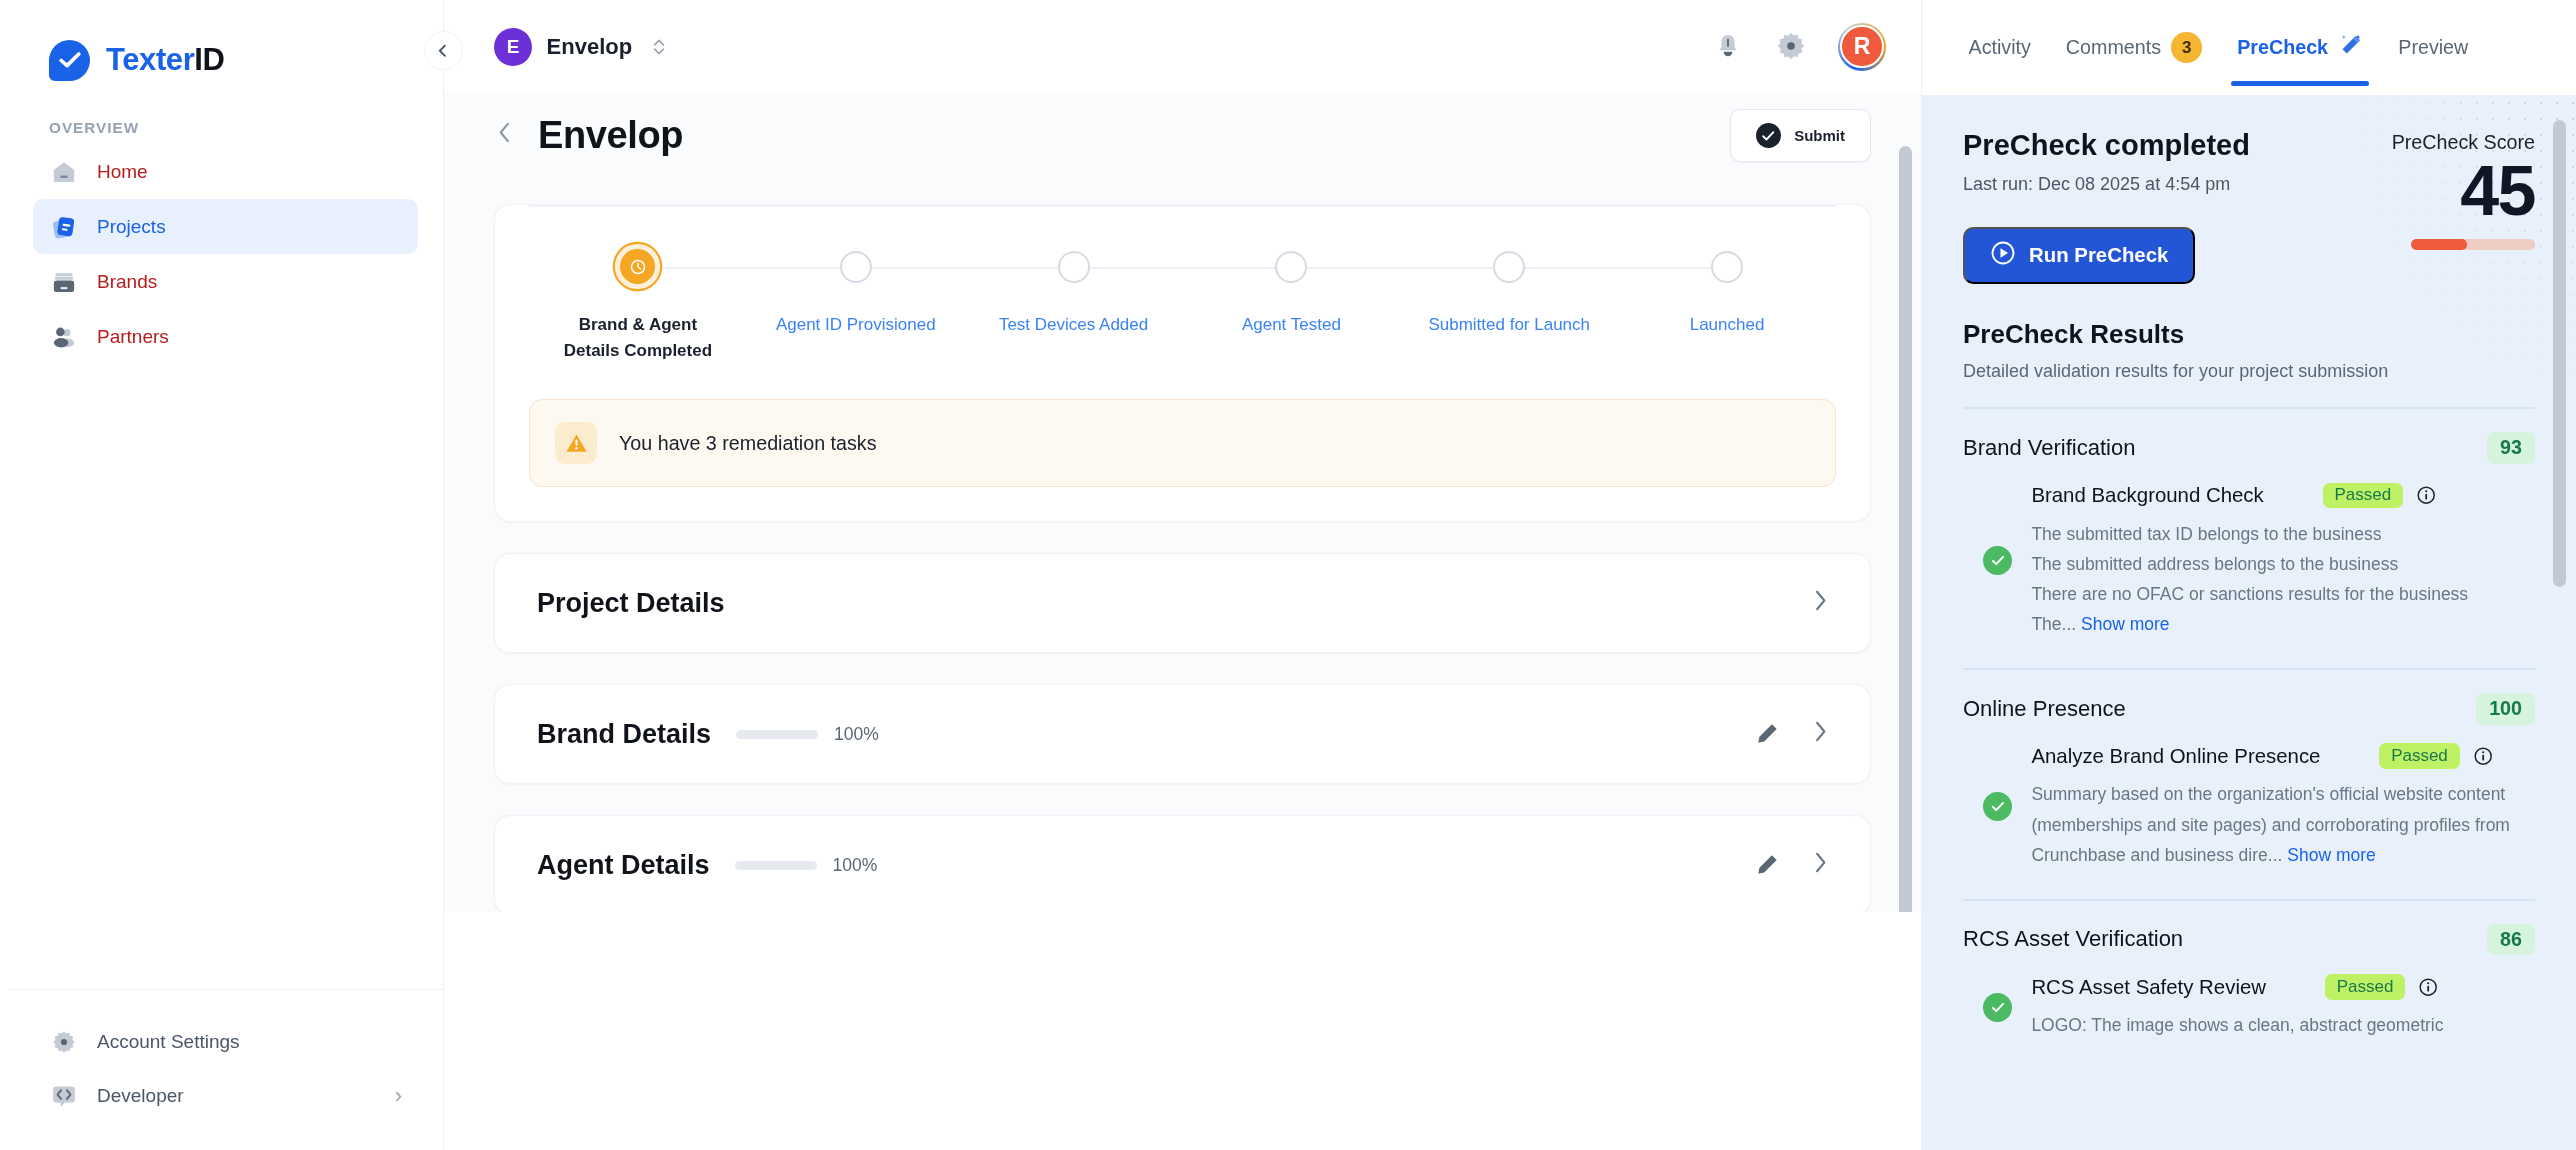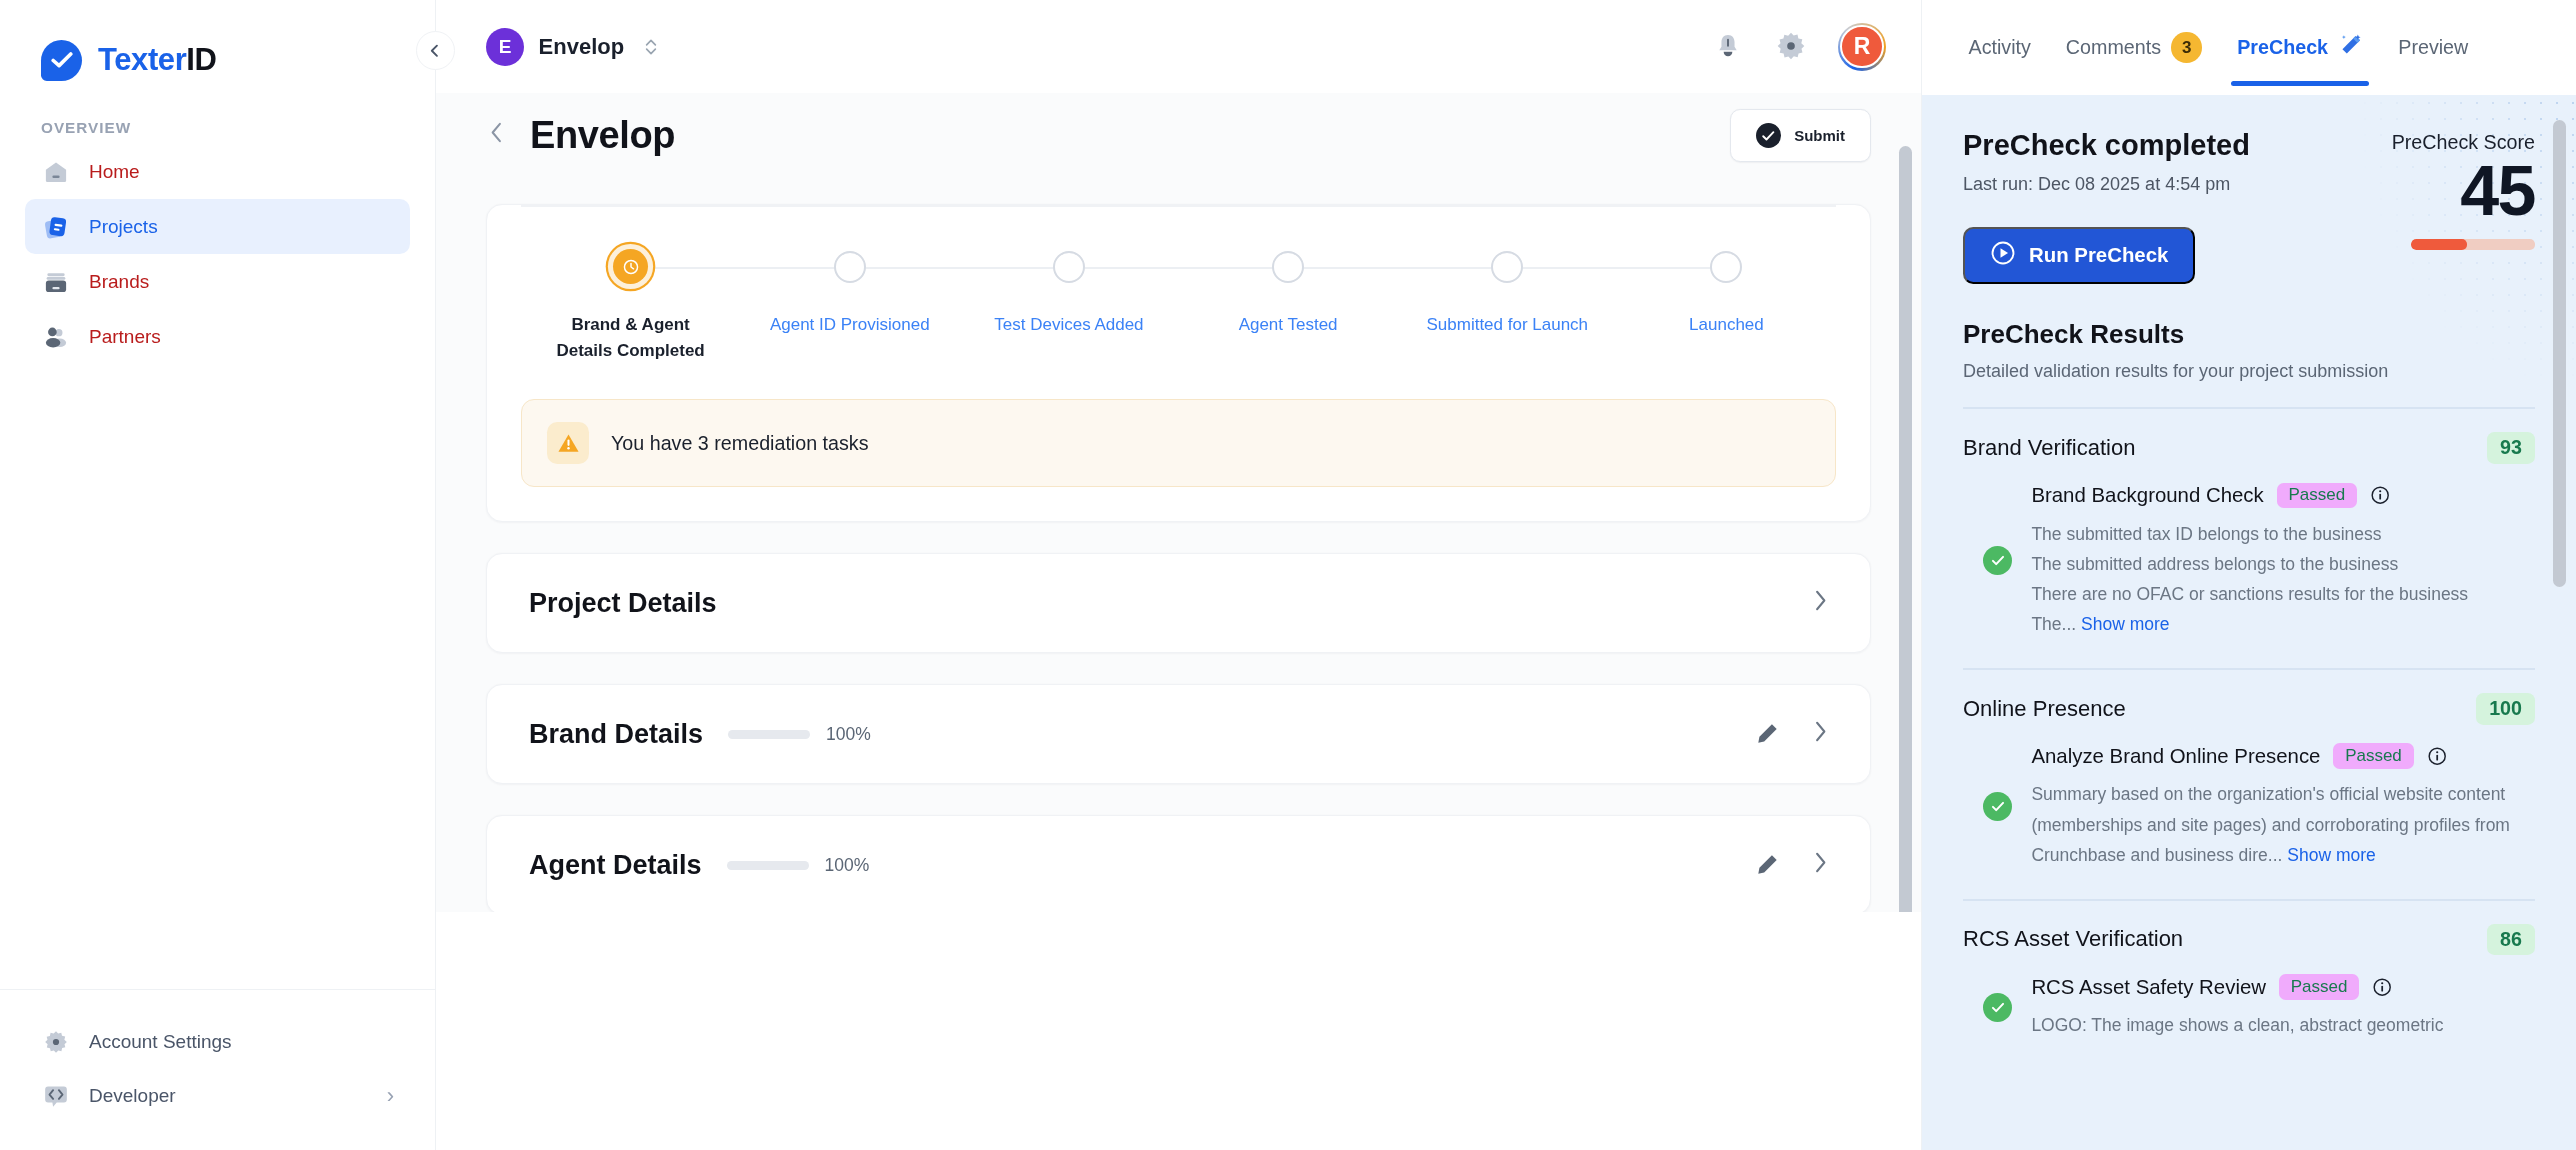--- a/index.html
+++ b/index.html
@@ -2,21 +2,21 @@
 <html style="font-size:11.7px"><head>
 <meta charset="utf-8">
 <style>
   * { box-sizing: border-box; margin: 0; padding: 0; }
   html, body {
     width: 2576px; height: 1151px;
     font-family: "Liberation Sans", sans-serif;
     background: #ffffff;
     overflow: hidden;
   }
-  .app { display: flex; width: 2576px; height: 912px; position: relative; }
+  .app { display: flex; width: 2576px; height: 912px; position: relative; padding-left: 8px; }
 
   
   .sidebar {
     width: 436px; height: 1151px; flex: 0 0 436px;
     background: #ffffff;
     border-right: 1.5px solid #eef1f4;
     display: flex; flex-direction: column;
     position: relative;
   }
   .brand-row { display: flex; align-items: center; gap: 16px; padding: 32px 0 0 41px; height: 88px; }
@@ -194,21 +194,21 @@
   .grp-score {
     margin-left: auto; background: #d5f3dd; color: #18794e;
     border-radius: 7.3px; padding: 4.4px 13px; font-size: 19.7px; font-weight: 600;
   }
   .chk-row { display: flex; gap: 19px; padding: 16px 0 4.4px 20.4px; }
   .chk-ico { width: 29px; height: 29px; flex: 0 0 29px; align-self: center; }
   .chk-ico .circ { width: 29px; height: 29px; border-radius: 50%; background: #4cb963; display: flex; align-items: center; justify-content: center; }
   .chk-body { flex: 1 1 auto; min-width: 0; }
   .chk-title-row { display: flex; align-items: center; gap: 13px; }
   .chk-title { font-size: 20.4px; color: #11131a; }
-  .pill { background: #f0abfc; color: #18794e; border-radius: 6.6px; padding: 2.9px 11.7px; font-size: 17px; }
+  .pill { background: #bef264; color: #18794e; border-radius: 6.6px; padding: 2.9px 11.7px; font-size: 17px; margin-left: 46px; }
   .info-ico { color: #1a202c; cursor: pointer; display: inline-flex; }
   .chk-lines { margin-top: 10.2px; }
   .chk-line { font-size: 17.5px; color: #6b7684; line-height: 1.72; }
   .show-more { color: #1a62e8; cursor: pointer; }
   .right-scroll { position: absolute; right: 10.2px; width: 13px; border-radius: 6.6px; background: #c3c9d2; }
 </style>
 </head>
 <body>
 
 <div class="app">

